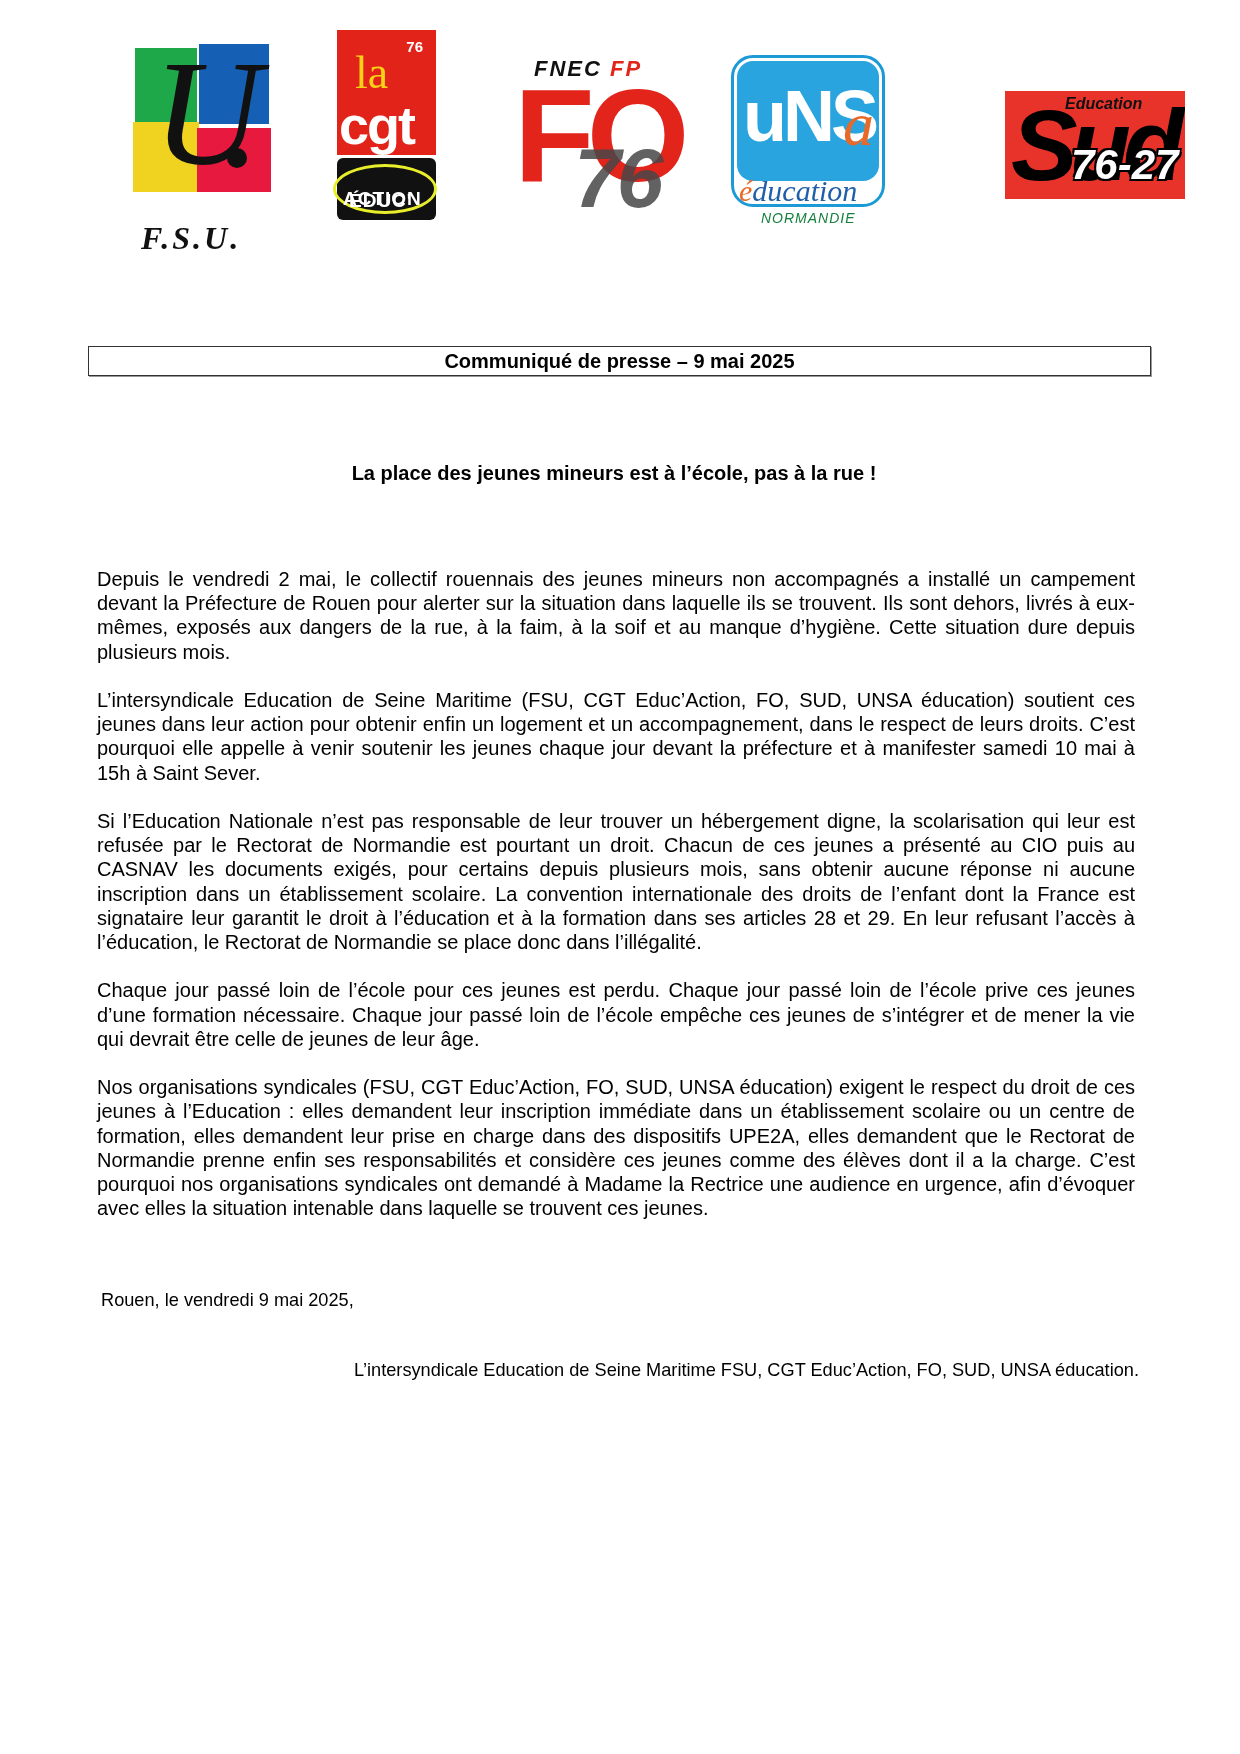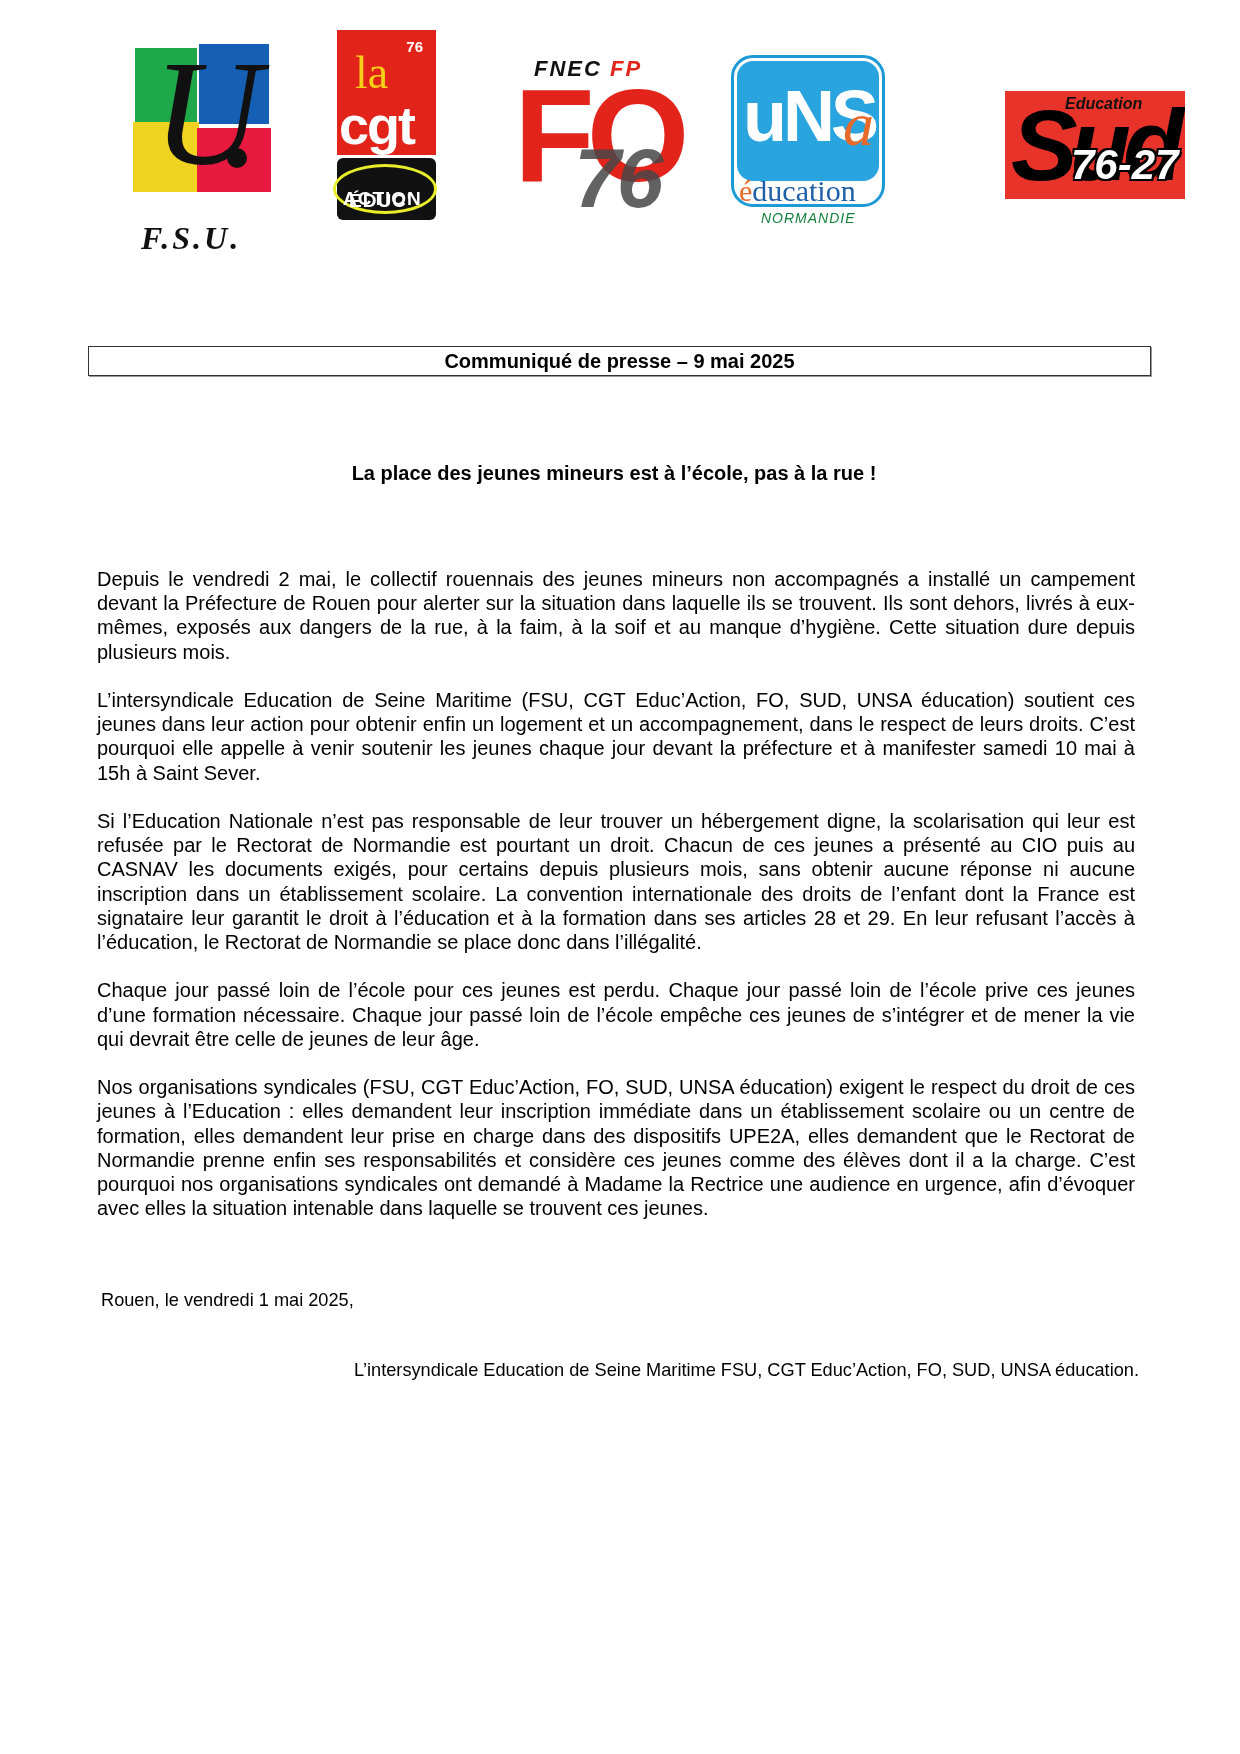--- a/index.html
+++ b/index.html
@@ -42,21 +42,21 @@
   .fo .n76 { position: absolute; left: 60px; top: 80px; font-weight: bold; font-style: italic; font-size: 84px;
              line-height: 84px; color: rgba(70,70,70,0.85); letter-spacing: -4px; }
 
   
   .unsa { left: 731px; top: 55px; width: 156px; height: 176px; }
   .unsa .box { position: absolute; left: 0; top: 0; width: 154px; height: 152px; border: 3px solid #1b9ad6;
                border-radius: 22px; box-sizing: border-box; background: #fff; }
   .unsa .inner { position: absolute; left: 6px; top: 6px; width: 142px; height: 120px; background: #2aa4de; border-radius: 16px; }
   .unsa .letters { position: absolute; left: 12px; top: 6px; color: #fff; font-weight: bold; font-size: 72px; line-height: 110px; letter-spacing: -4px; }
   .unsa .a { position: absolute; left: 112px; top: 38px; color: #e86a2b; font-family: "Liberation Serif", serif; font-style: italic; font-size: 62px; line-height: 62px; }
-  .unsa .educ { position: absolute; left: 8px; top: 120px; font-family: "Liberation Serif", serif; font-size: 30px; color: #1f5ea8; line-height: 32px; }
+  .unsa .educ { position: absolute; left: 8px; top: 120px; font-family: "Liberation Serif", serif; font-style: italic; font-size: 30px; color: #1f5ea8; line-height: 32px; }
   .unsa .educ span { color: #e86a2b; }
   .unsa .norm { position: absolute; left: 30px; top: 155px; font-style: italic; font-size: 14px; color: #15803d; letter-spacing: 1px; }
 
   
   .sud { left: 965px; top: 91px; width: 180px; height: 108px; background: #e8332a; overflow: hidden; margin-left: 40px; }
   .sud .edu { position: absolute; left: 60px; top: 4px; font-weight: bold; font-style: italic; font-size: 16px; color: #111; }
   .sud .word { position: absolute; left: 6px; top: 4px; font-weight: bold; font-style: italic; font-size: 100px; line-height: 100px; color: #000; letter-spacing: -8px; }
   .sud .nums { position: absolute; left: 66px; top: 52px; font-weight: bold; font-style: italic; font-size: 42px; line-height: 44px; color: #fff;
                text-shadow: -2px -2px 0 #000, 2px -2px 0 #000, -2px 2px 0 #000, 2px 2px 0 #000; }
 
@@ -127,14 +127,14 @@
 <div class="title">La place des jeunes mineurs est à l’école, pas à la rue !</div>
 
 <div class="body">
   <p>Depuis le vendredi 2 mai, le collectif rouennais des jeunes mineurs non accompagnés a installé un campement devant la Préfecture de Rouen pour alerter sur la situation dans laquelle ils se trouvent. Ils sont dehors, livrés à eux-mêmes, exposés aux dangers de la rue, à la faim, à la soif et au manque d’hygiène. Cette situation dure depuis plusieurs mois.</p>
   <p>L’intersyndicale Education de Seine Maritime (FSU, CGT Educ’Action, FO, SUD, UNSA éducation) soutient ces jeunes dans leur action pour obtenir enfin un logement et un accompagnement, dans le respect de leurs droits. C’est pourquoi elle appelle à venir soutenir les jeunes chaque jour devant la préfecture et à manifester samedi 10 mai à 15h à Saint Sever.</p>
   <p>Si l’Education Nationale n’est pas responsable de leur trouver un hébergement digne, la scolarisation qui leur est refusée par le Rectorat de Normandie est pourtant un droit. Chacun de ces jeunes a présenté au CIO puis au CASNAV les documents exigés, pour certains depuis plusieurs mois, sans obtenir aucune réponse ni aucune inscription dans un établissement scolaire. La convention internationale des droits de l’enfant dont la France est signataire leur garantit le droit à l’éducation et à la formation dans ses articles 28 et 29. En leur refusant l’accès à l’éducation, le Rectorat de Normandie se place donc dans l’illégalité.</p>
   <p>Chaque jour passé loin de l’école pour ces jeunes est perdu. Chaque jour passé loin de l’école prive ces jeunes d’une formation nécessaire. Chaque jour passé loin de l’école empêche ces jeunes de s’intégrer et de mener la vie qui devrait être celle de jeunes de leur âge.</p>
   <p>Nos organisations syndicales (FSU, CGT Educ’Action, FO, SUD, UNSA éducation)  exigent le respect du droit de ces jeunes à l’Education : elles demandent leur inscription immédiate dans un établissement scolaire ou un centre de formation, elles demandent leur prise en charge dans des dispositifs UPE2A, elles demandent que le Rectorat de Normandie prenne enfin ses responsabilités et considère ces jeunes comme des élèves dont il a la charge. C’est pourquoi nos organisations syndicales ont demandé à Madame la Rectrice une audience en urgence, afin d’évoquer avec elles la situation intenable dans laquelle se trouvent ces jeunes.</p>
 </div>
 
-<div class="place">Rouen, le vendredi 1 mai 2025,</div>
+<div class="place">Rouen, le vendredi 9 mai 2025,</div>
 <div class="sign">L’intersyndicale Education de Seine Maritime FSU, CGT Educ’Action, FO, SUD, UNSA éducation.</div>
 
 </body></html>

